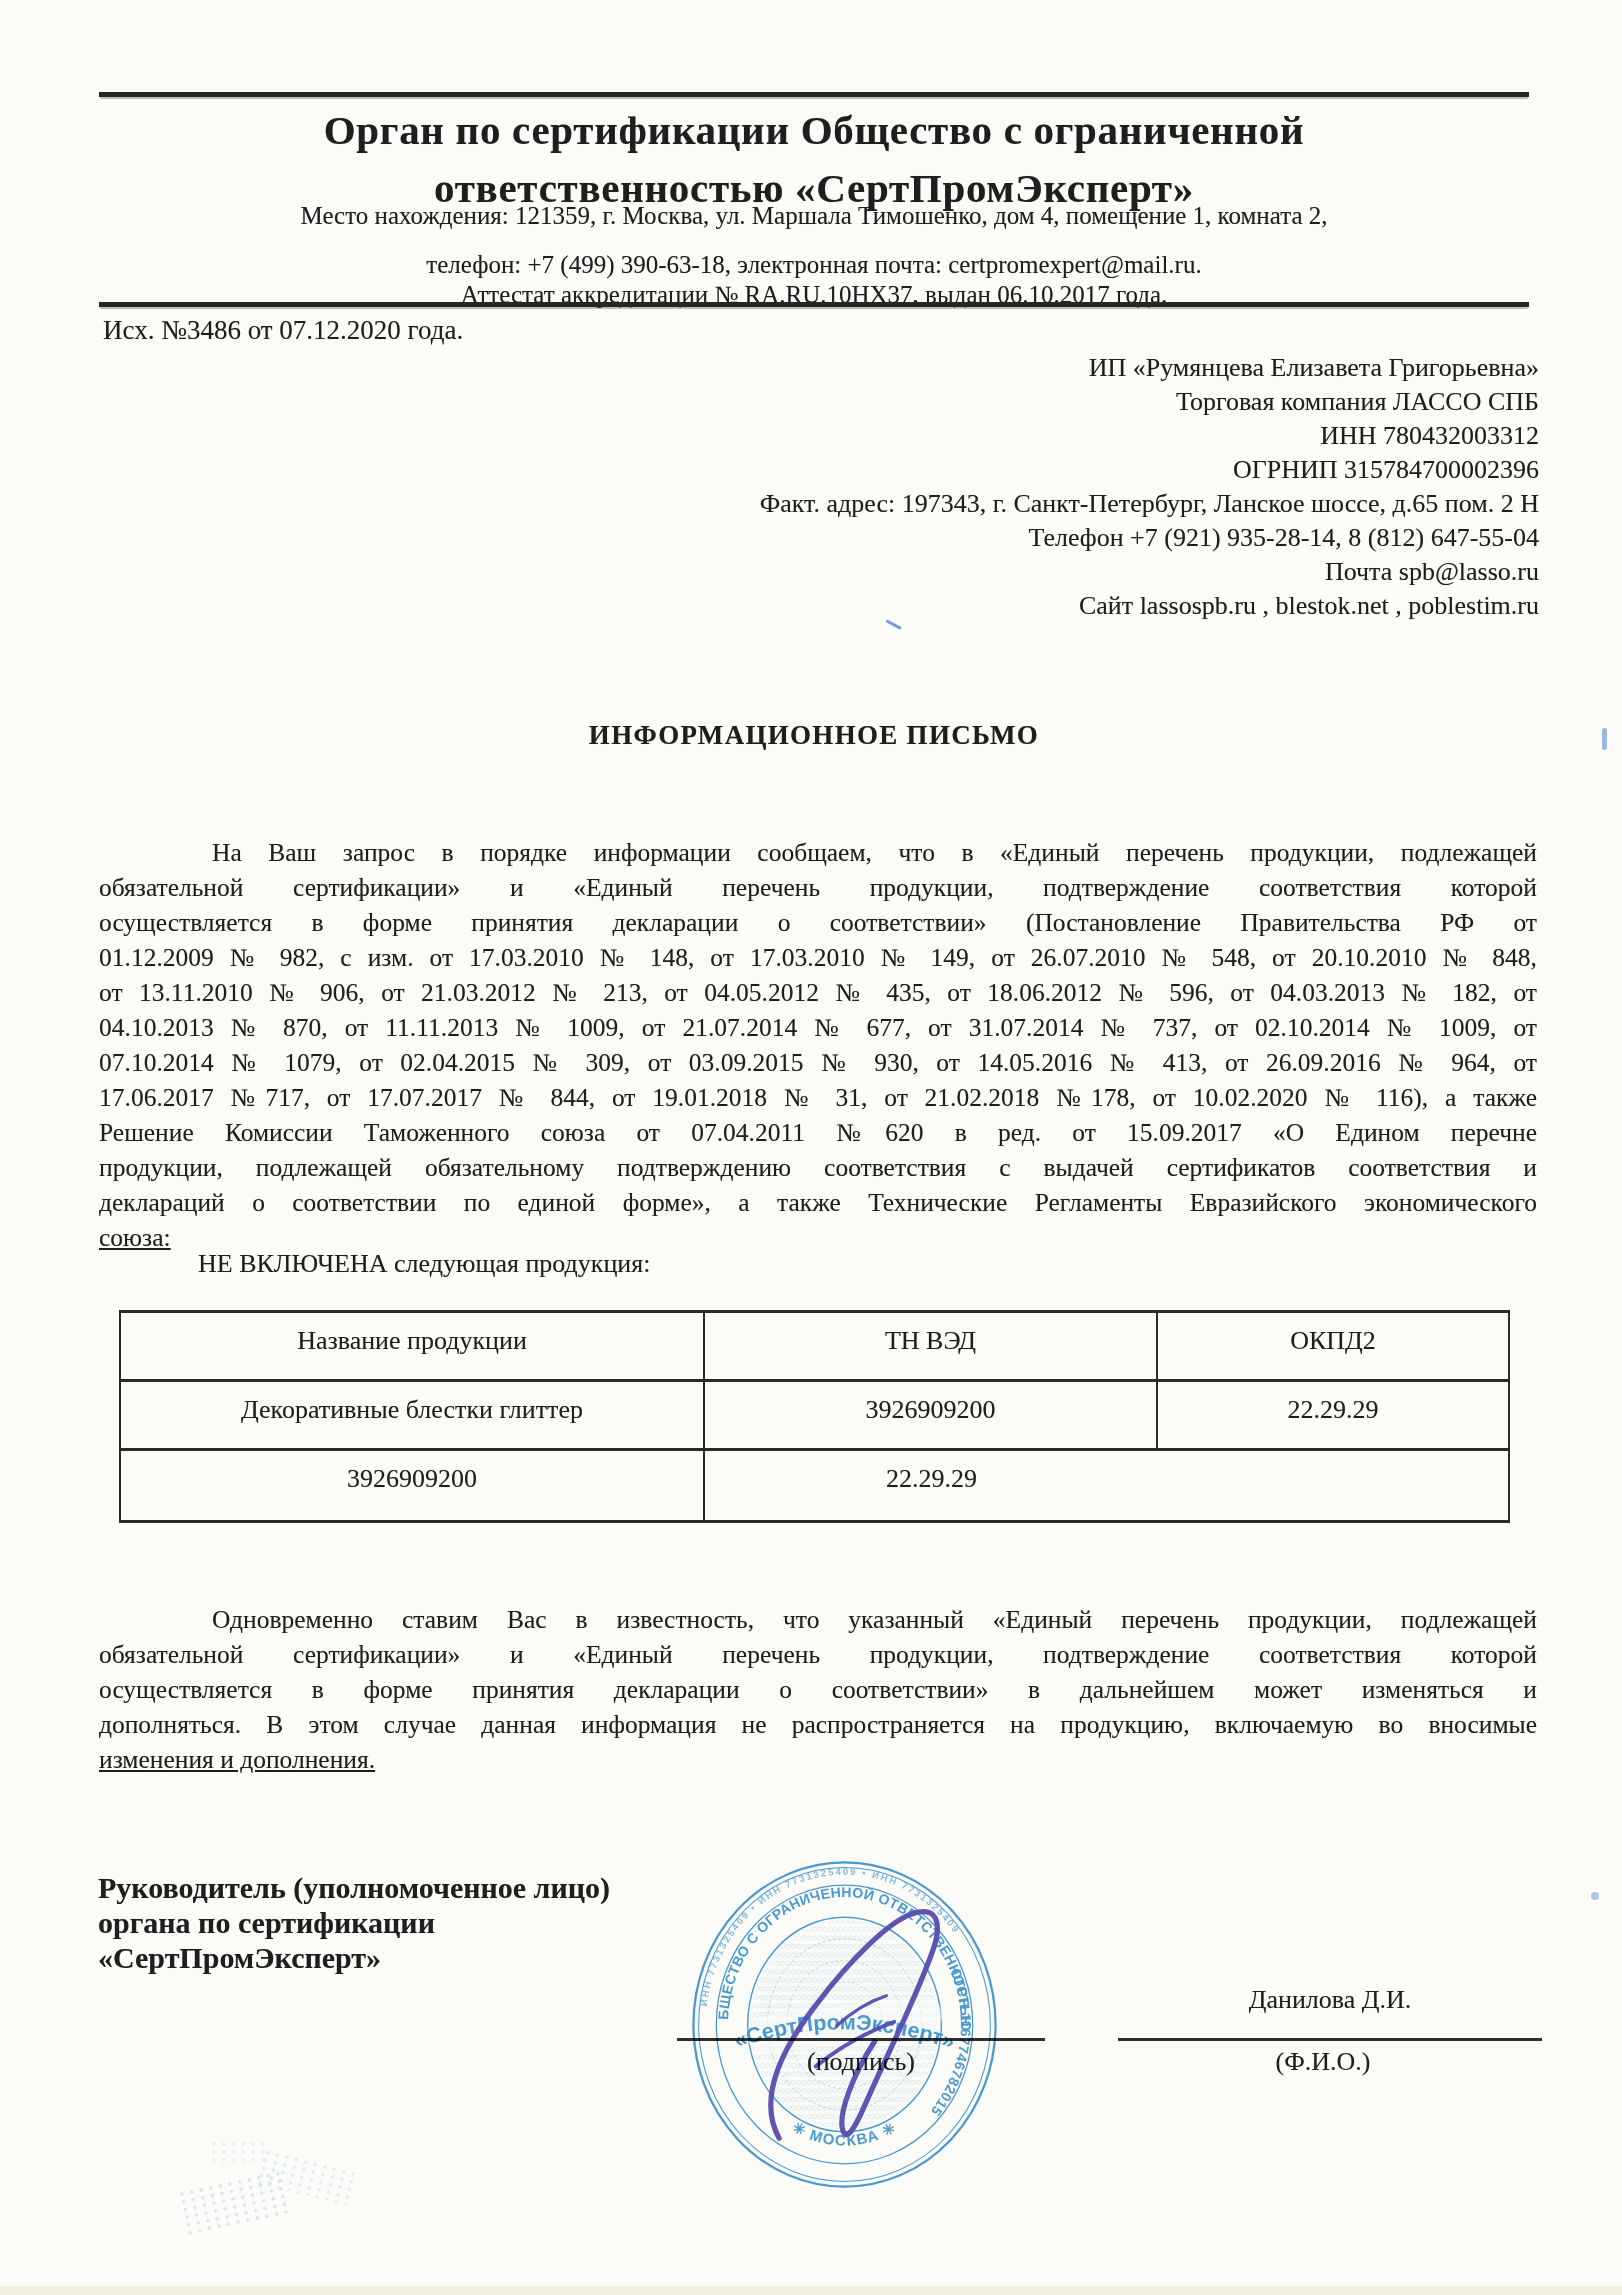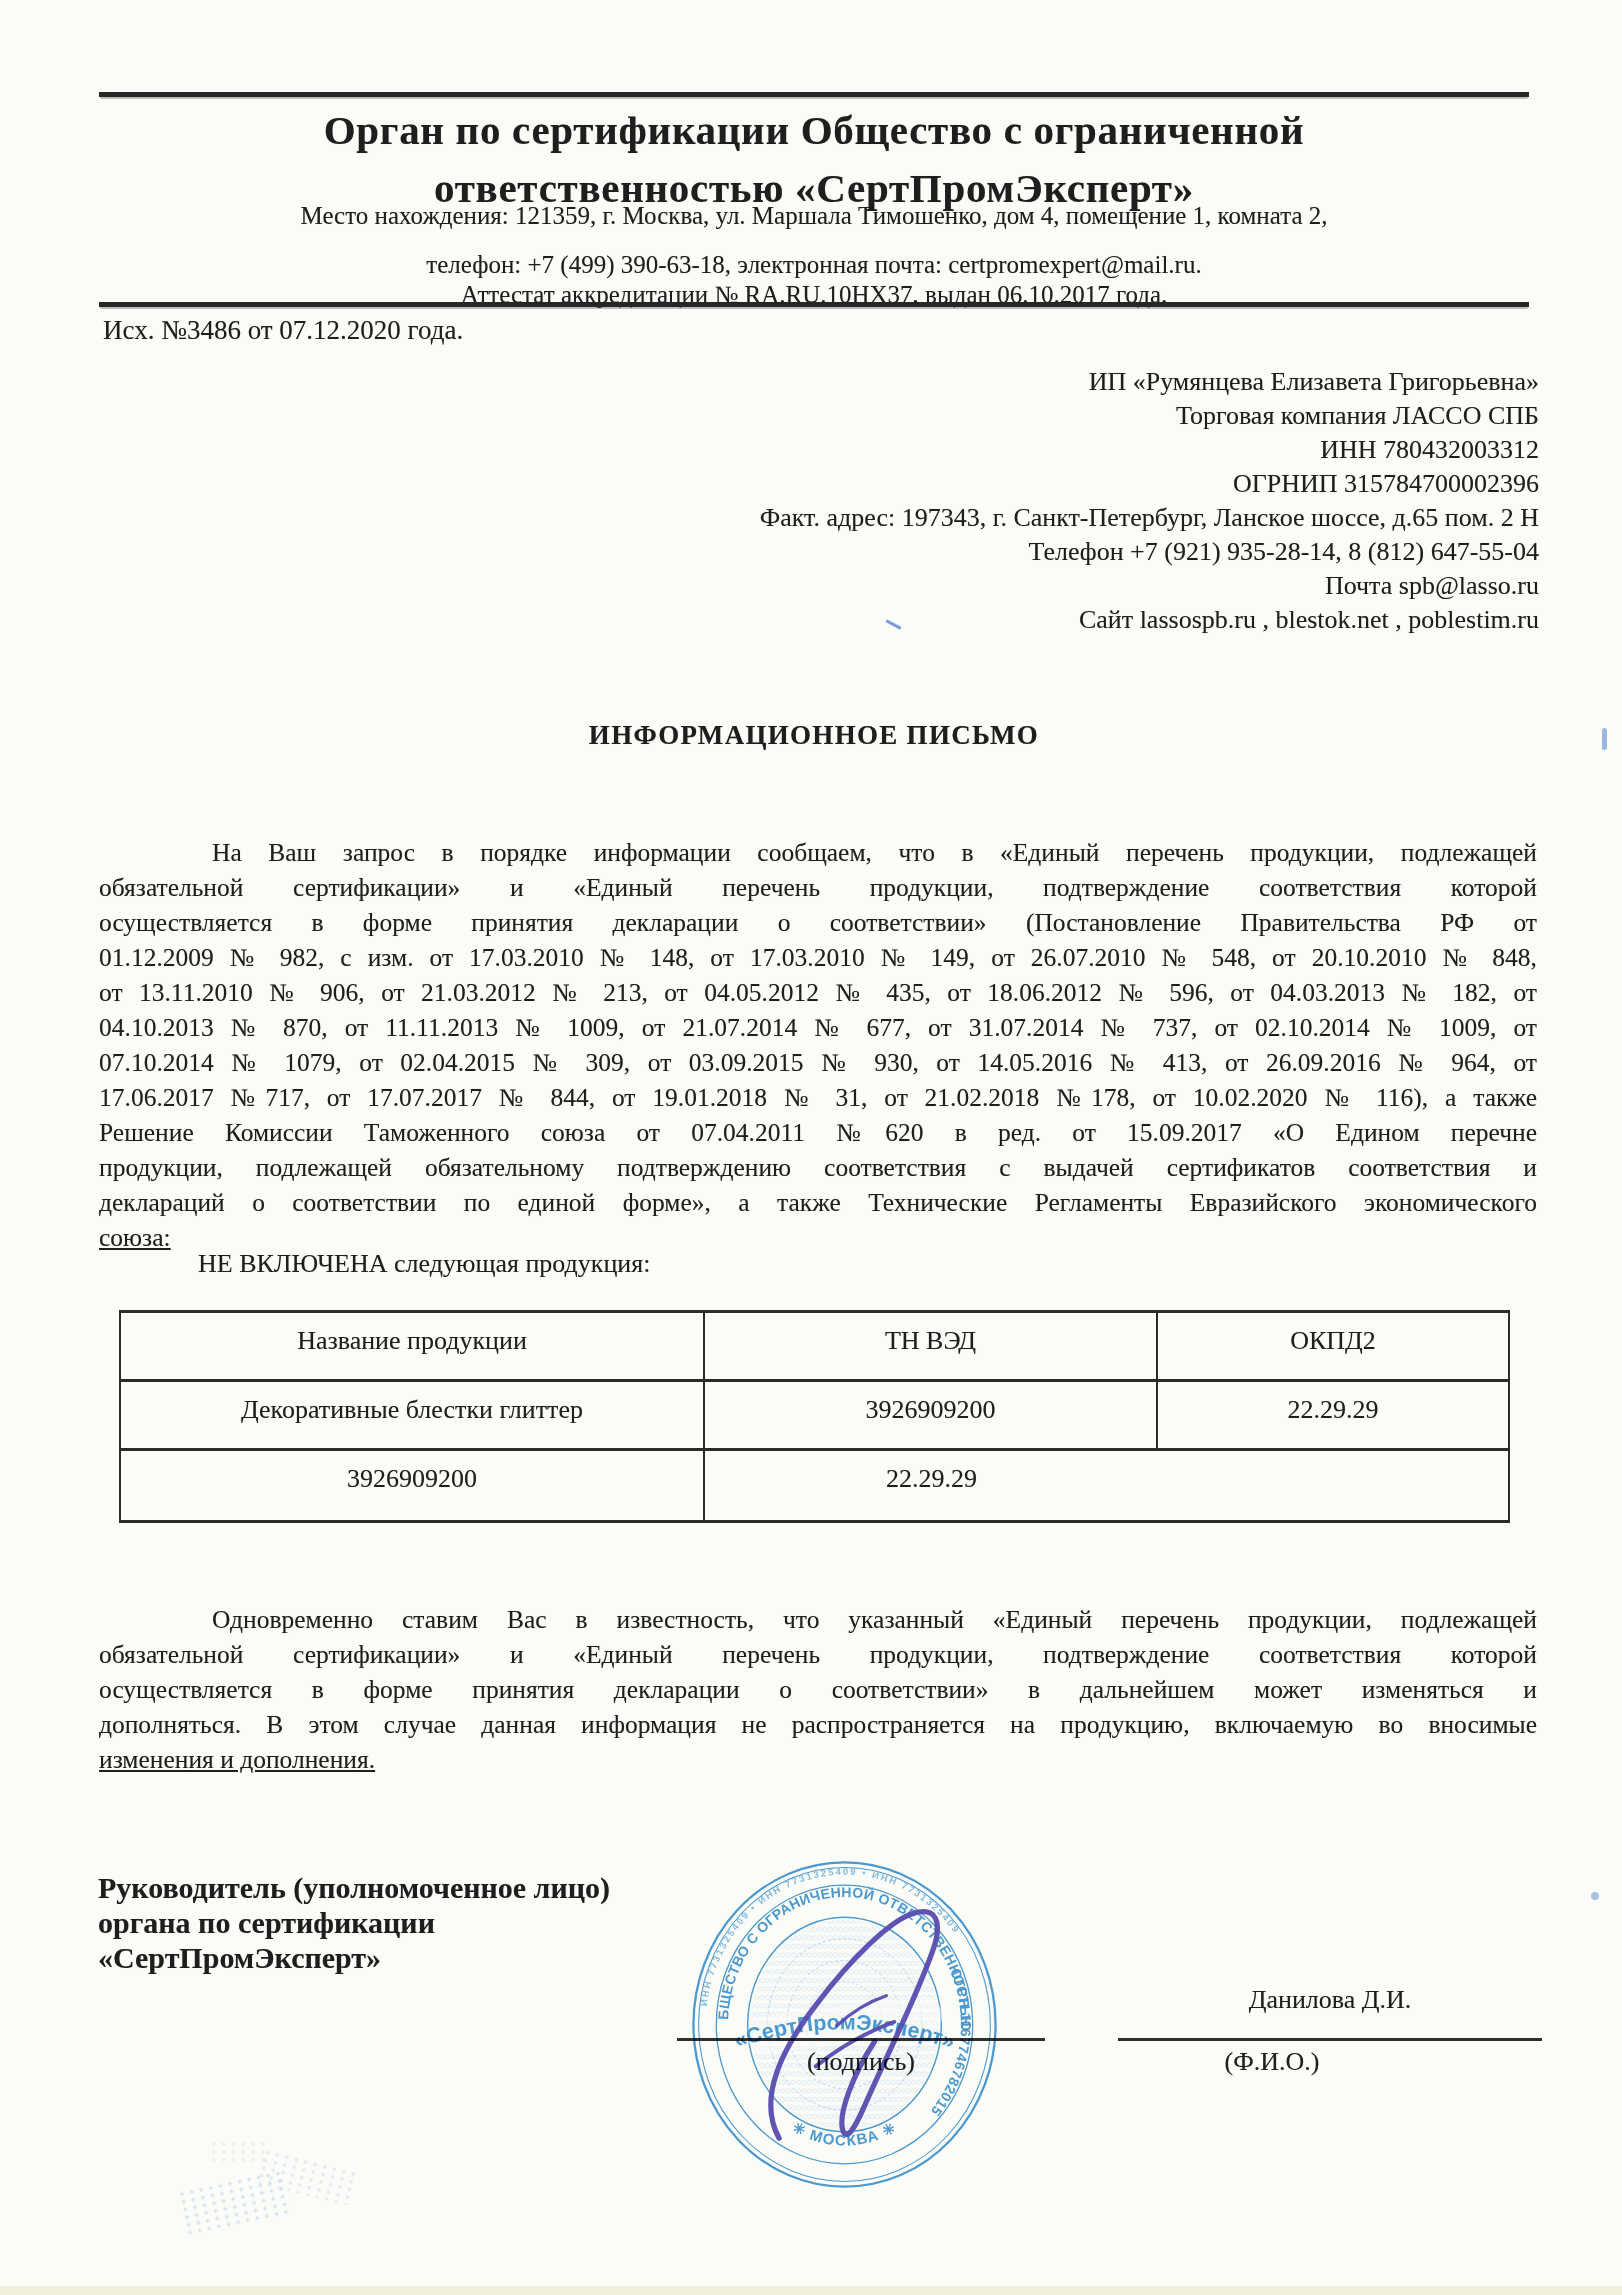--- a/index.html
+++ b/index.html
@@ -13,21 +13,21 @@
   .org-name{position:absolute;left:99px;width:1430px;text-align:center;
             font-weight:bold;font-size:41px;line-height:48px;letter-spacing:0.7px;
             text-shadow:0 0 0.7px rgba(0,0,0,.35);}
   .org-name.l1{top:106px;}
   .org-name.l2{top:164px;}
   .org-addr{position:absolute;left:99px;width:1430px;text-align:center;
             font-size:25px;line-height:31px;text-shadow:0 0 0.7px rgba(0,0,0,.3);}
   .addr1{top:200px;} .addr2{top:249px;} .addr3{top:279px;}
   .outgoing{position:absolute;left:103px;top:315px;font-size:27px;
             text-shadow:0 0 0.7px rgba(0,0,0,.3);}
-  .recipient{position:absolute;right:84px;top:365px;text-align:right;
+  .recipient{position:absolute;right:84px;top:351px;text-align:right;
              font-size:26px;line-height:34px;text-shadow:0 0 0.7px rgba(0,0,0,.3);}
   .title{position:absolute;left:99px;top:720px;width:1430px;text-align:center;
          font-size:27px;font-weight:bold;letter-spacing:1.3px;
          text-shadow:0 0 0.7px rgba(0,0,0,.4);}
   .para{position:absolute;left:99px;width:1438px;font-size:25.5px;
         text-shadow:0 0 0.7px rgba(0,0,0,.3);}
   .para1{top:835px;} .para2{top:1602px;}
   .jline{height:35px;line-height:35px;text-align:justify;text-align-last:justify;
          overflow:hidden;}
   .jfirst{padding-left:113px;}
@@ -45,21 +45,21 @@
   .cell.rlast{border-bottom:none;}
   .cell.hdr{font-weight:normal;}
   .signoff{position:absolute;left:98px;top:1870px;font-size:30px;line-height:35px;
            text-shadow:0 0 0.7px rgba(0,0,0,.3);font-weight:bold;}
   .sig-line{position:absolute;top:2038px;height:2.6px;background:#2f2f2f;}
   .sig-line.left{left:677px;width:368px;}
   .sig-line.right{left:1118px;width:424px;}
   .caption{position:absolute;top:2047px;font-size:26px;text-align:center;
            text-shadow:0 0 0.7px rgba(0,0,0,.3);}
   .caption.sign{left:677px;width:368px;}
-  .caption.fio{left:1060px;width:424px;}
+  .caption.fio{left:1111px;width:424px;}
   .fio-name{position:absolute;left:1118px;width:424px;top:1985px;font-size:26px;
             text-align:center;text-shadow:0 0 0.7px rgba(0,0,0,.3);}
   .stamp{position:absolute;left:681px;top:1857px;width:327px;height:335px;
          mix-blend-mode:multiply;opacity:.93;}
   .stamp text{font-family:"Liberation Sans",sans-serif;}
   .ink-dash-1{position:absolute;left:885px;top:623px;width:17px;height:3.3px;
               background:#3d6fd0;opacity:.7;border-radius:2px;transform:rotate(28deg);}
   .ink-right-1{position:absolute;left:1602px;top:728px;width:4.6px;height:22px;
                background:#4a7fd0;opacity:.55;border-radius:2.6px;}
   .ink-right-2{position:absolute;left:1591px;top:1892px;width:7.9px;height:7.9px;

